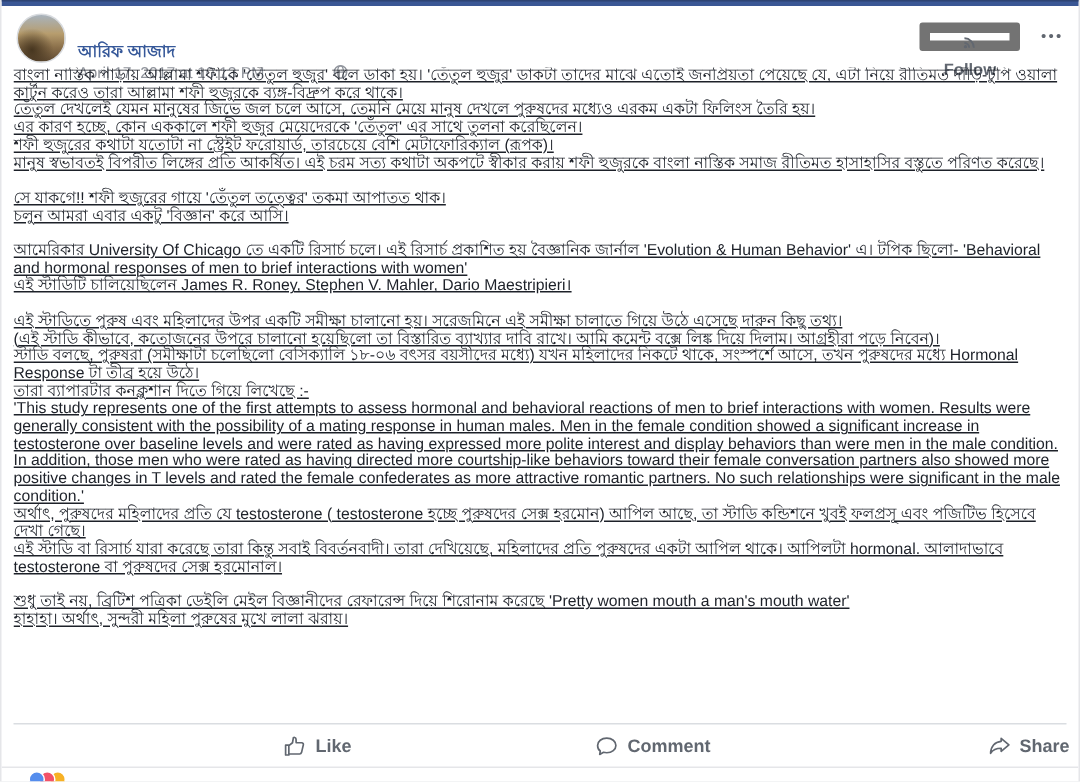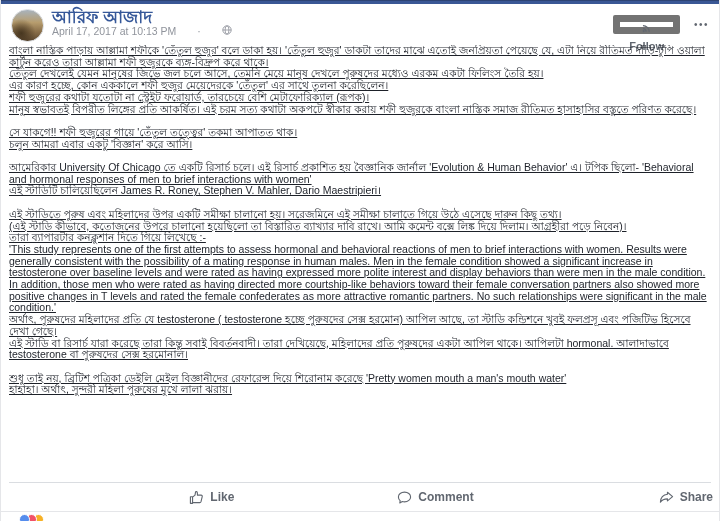--- a/index.html
+++ b/index.html
@@ -13,21 +13,21 @@
   
   .header{position:absolute;top:9px;left:10px;right:10px;height:36px;display:flex;align-items:flex-start;}
   .avatar{
     width:33px;height:33px;border-radius:50%;flex:0 0 33px;
     background:
       radial-gradient(circle at 30% 75%, rgba(60,45,25,.85), rgba(60,45,25,0) 45%),
       linear-gradient(180deg,#a8b3bd 0%,#b79d6e 40%,#8a6f4a 70%,#5d4830 100%);
     border:1px solid #d8dbdf;box-sizing:border-box;cursor:pointer;
   }
   .hmeta{margin-left:8px;flex:1;min-width:0;}
-  .name{display:block;font-size:17px;font-weight:bold;color:#365899;text-decoration:none;line-height:15px;margin-top:1px;cursor:pointer;}
+  .name{display:block;font-size:11px;font-weight:bold;color:#365899;text-decoration:none;line-height:15px;margin-top:19px;cursor:pointer;}
   .sub{display:flex;align-items:flex-start;gap:21px;margin-top:0;font-size:10.5px;color:#90949c;line-height:12px;}
   .sub .dot{color:#90949c;}
   .hactions{display:flex;align-items:center;gap:14px;margin-top:6px;}
   .follow{
     display:inline-flex;align-items:center;gap:5px;height:19px;padding:0 9px;
     background:#fff;border:7px solid #737373;border-radius:2px;
     font-family:inherit;font-size:11px;font-weight:600;color:#616770;cursor:pointer;flex-direction:column;
   }
   .more{color:#616770;font-size:10px;letter-spacing:1.5px;cursor:pointer;line-height:19px;user-select:none;}
   
@@ -95,20 +95,21 @@
       <div class="post-line">মানুষ স্বভাবতই বিপরীত লিঙ্গের প্রতি আকর্ষিত। এই চরম সত্য কথাটা অকপটে স্বীকার করায় শফী হুজুরকে বাংলা নাস্তিক সমাজ রীতিমত হাসাহাসির বস্তুতে পরিণত করেছে।</div>
       <div class="post-line"></div>
       <div class="post-line">সে যাকগে!! শফী হুজুরের গায়ে 'তেঁতুল তত্ত্বের' তকমা আপাতত থাক।</div>
       <div class="post-line">চলুন আমরা এবার একটু 'বিজ্ঞান' করে আসি।</div>
       <div class="post-line"></div>
       <div class="post-line">আমেরিকার University Of Chicago তে একটি রিসার্চ চলে। এই রিসার্চ প্রকাশিত হয় বৈজ্ঞানিক জার্নাল 'Evolution &amp; Human Behavior' এ। টপিক ছিলো- 'Behavioral and hormonal responses of men to brief interactions with women'</div>
       <div class="post-line">এই স্টাডিটি চালিয়েছিলেন James R. Roney, Stephen V. Mahler, Dario Maestripieri।</div>
       <div class="post-line"></div>
       <div class="post-line">এই স্টাডিতে পুরুষ এবং মহিলাদের উপর একটি সমীক্ষা চালানো হয়। সরেজমিনে এই সমীক্ষা চালাতে গিয়ে উঠে এসেছে দারুন কিছু তথ্য।</div>
       <div class="post-line">(এই স্টাডি কীভাবে, কতোজনের উপরে চালানো হয়েছিলো তা বিস্তারিত ব্যাখ্যার দাবি রাখে। আমি কমেন্ট বক্সে লিঙ্ক দিয়ে দিলাম। আগ্রহীরা পড়ে নিবেন)।</div>
+      <div class="post-line">স্টাডি বলছে, পুরুষরা (সমীক্ষাটা চলেছিলো বেসিক্যালি ১৮-০৬ বৎসর বয়সীদের মধ্যে) যখন মহিলাদের নিকটে থাকে, সংস্পর্শে আসে, তখন পুরুষদের মধ্যে Hormonal Response টা তীব্র হয়ে উঠে।</div>
       <div class="post-line">তারা ব্যাপারটার কনক্লুশান দিতে গিয়ে লিখেছে :-</div>
       <div class="post-line">'This study represents one of the first attempts to assess hormonal and behavioral reactions of men to brief interactions with women. Results were generally consistent with the possibility of a mating response in human males. Men in the female condition showed a significant increase in testosterone over baseline levels and were rated as having expressed more polite interest and display behaviors than were men in the male condition. In addition, those men who were rated as having directed more courtship-like behaviors toward their female conversation partners also showed more positive changes in T levels and rated the female confederates as more attractive romantic partners. No such relationships were significant in the male condition.'</div>
       <div class="post-line">অর্থাৎ, পুরুষদের মহিলাদের প্রতি যে testosterone ( testosterone হচ্ছে পুরুষদের সেক্স হরমোন) আপিল আছে, তা স্টাডি কন্ডিশনে খুবই ফলপ্রসূ এবং পজিটিভ হিসেবে দেখা গেছে।</div>
       <div class="post-line">এই স্টাডি বা রিসার্চ যারা করেছে তারা কিন্তু সবাই বিবর্তনবাদী। তারা দেখিয়েছে, মহিলাদের প্রতি পুরুষদের একটা আপিল থাকে। আপিলটা hormonal. আলাদাভাবে testosterone বা পুরুষদের সেক্স হরমোনাল।</div>
       <div class="post-line"></div>
       <div class="post-line">শুধু তাই নয়, ব্রিটিশ পত্রিকা ডেইলি মেইল বিজ্ঞানীদের রেফারেন্স দিয়ে শিরোনাম করেছে 'Pretty women mouth a man's mouth water'</div>
       <div class="post-line">হাহাহা। অর্থাৎ, সুন্দরী মহিলা পুরুষের মুখে লালা ঝরায়।</div>
     </div>
 
   <div class="divider"></div>

